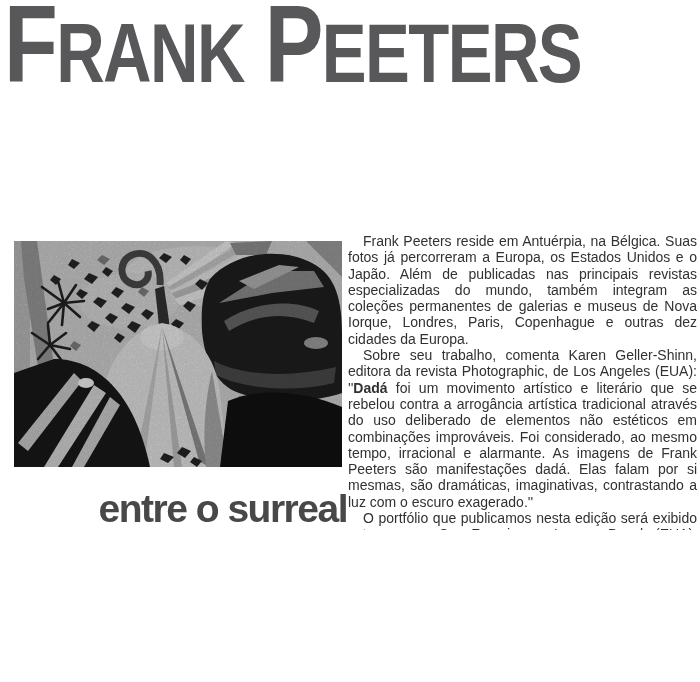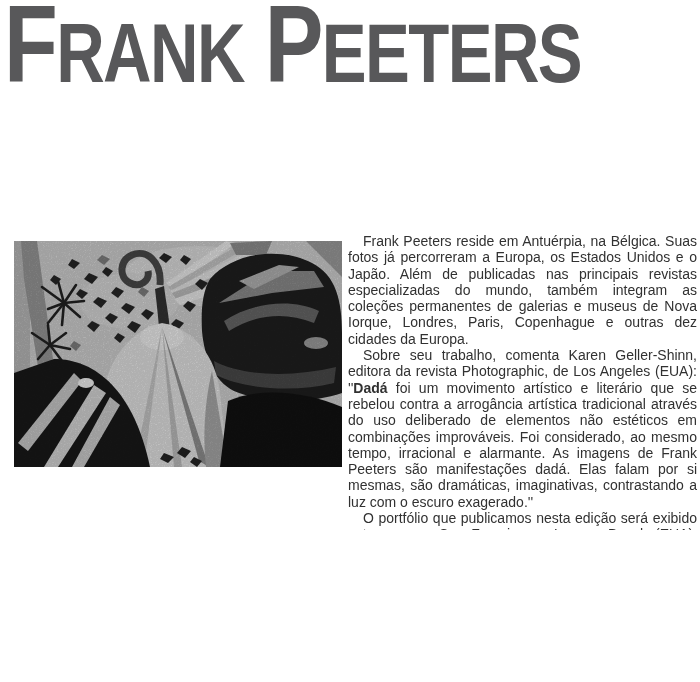--- a/index.html
+++ b/index.html
@@ -166,21 +166,21 @@
       <g fill="#242424">
         <polygon points="150,212 160,216 154,222 146,218"></polygon>
         <polygon points="168,206 177,210 171,217 163,212"></polygon>
         <polygon points="180,216 188,220 183,226 176,221"></polygon>
       </g>
 
       <rect width="328" height="226" filter="url(#grain)" opacity="0.22"></rect>
     </svg>
   </figure>
 
-  <p class="subtitle"><br><span>e o mundo</span></p>
+  <p class="subtitle"><span>entre o surreal</span><br><span>e o mundo</span></p>
 
   <div class="body-column">
     <p>Frank Peeters reside em Antuérpia, na Bélgica. Suas fotos já percorreram a Europa, os Estados Unidos e o Japão. Além de publicadas nas principais revistas especializadas do mundo, também integram as coleções permanentes de galerias e museus de Nova Iorque, Londres, Paris, Copenhague e outras dez cidades da Europa.</p>
     <p><span>Sobre seu trabalho, comenta Karen Geller-Shinn, editora da revista Photographic, de Los Angeles (EUA): ''</span><b>Dadá</b><span> foi um movimento artístico e literário que se rebelou contra a arrogância artística tradicional através do uso deliberado de elementos não estéticos em combinações improváveis. Foi considerado, ao mesmo tempo, irracional e alarmante. As imagens de Frank Peeters são manifestações dadá. Elas falam por si mesmas, são dramáticas, imaginativas, contrastando a luz com o escuro exagerado.''</span></p>
     <p>O portfólio que publicamos nesta edição será exibido este ano em San Francisco e Laguna Beach (EUA). Também faz parte de uma exposição itinerante que, até 1986, estará sendo apresentada em museus e centros de arte da Inglaterra. Para os efeitos destas imagens, Frank Peeters usou uma lente 20mm em sua Nikon FM e filmes Tri-X.</p>
   </div>
 
 </div>
 
 </body></html>

